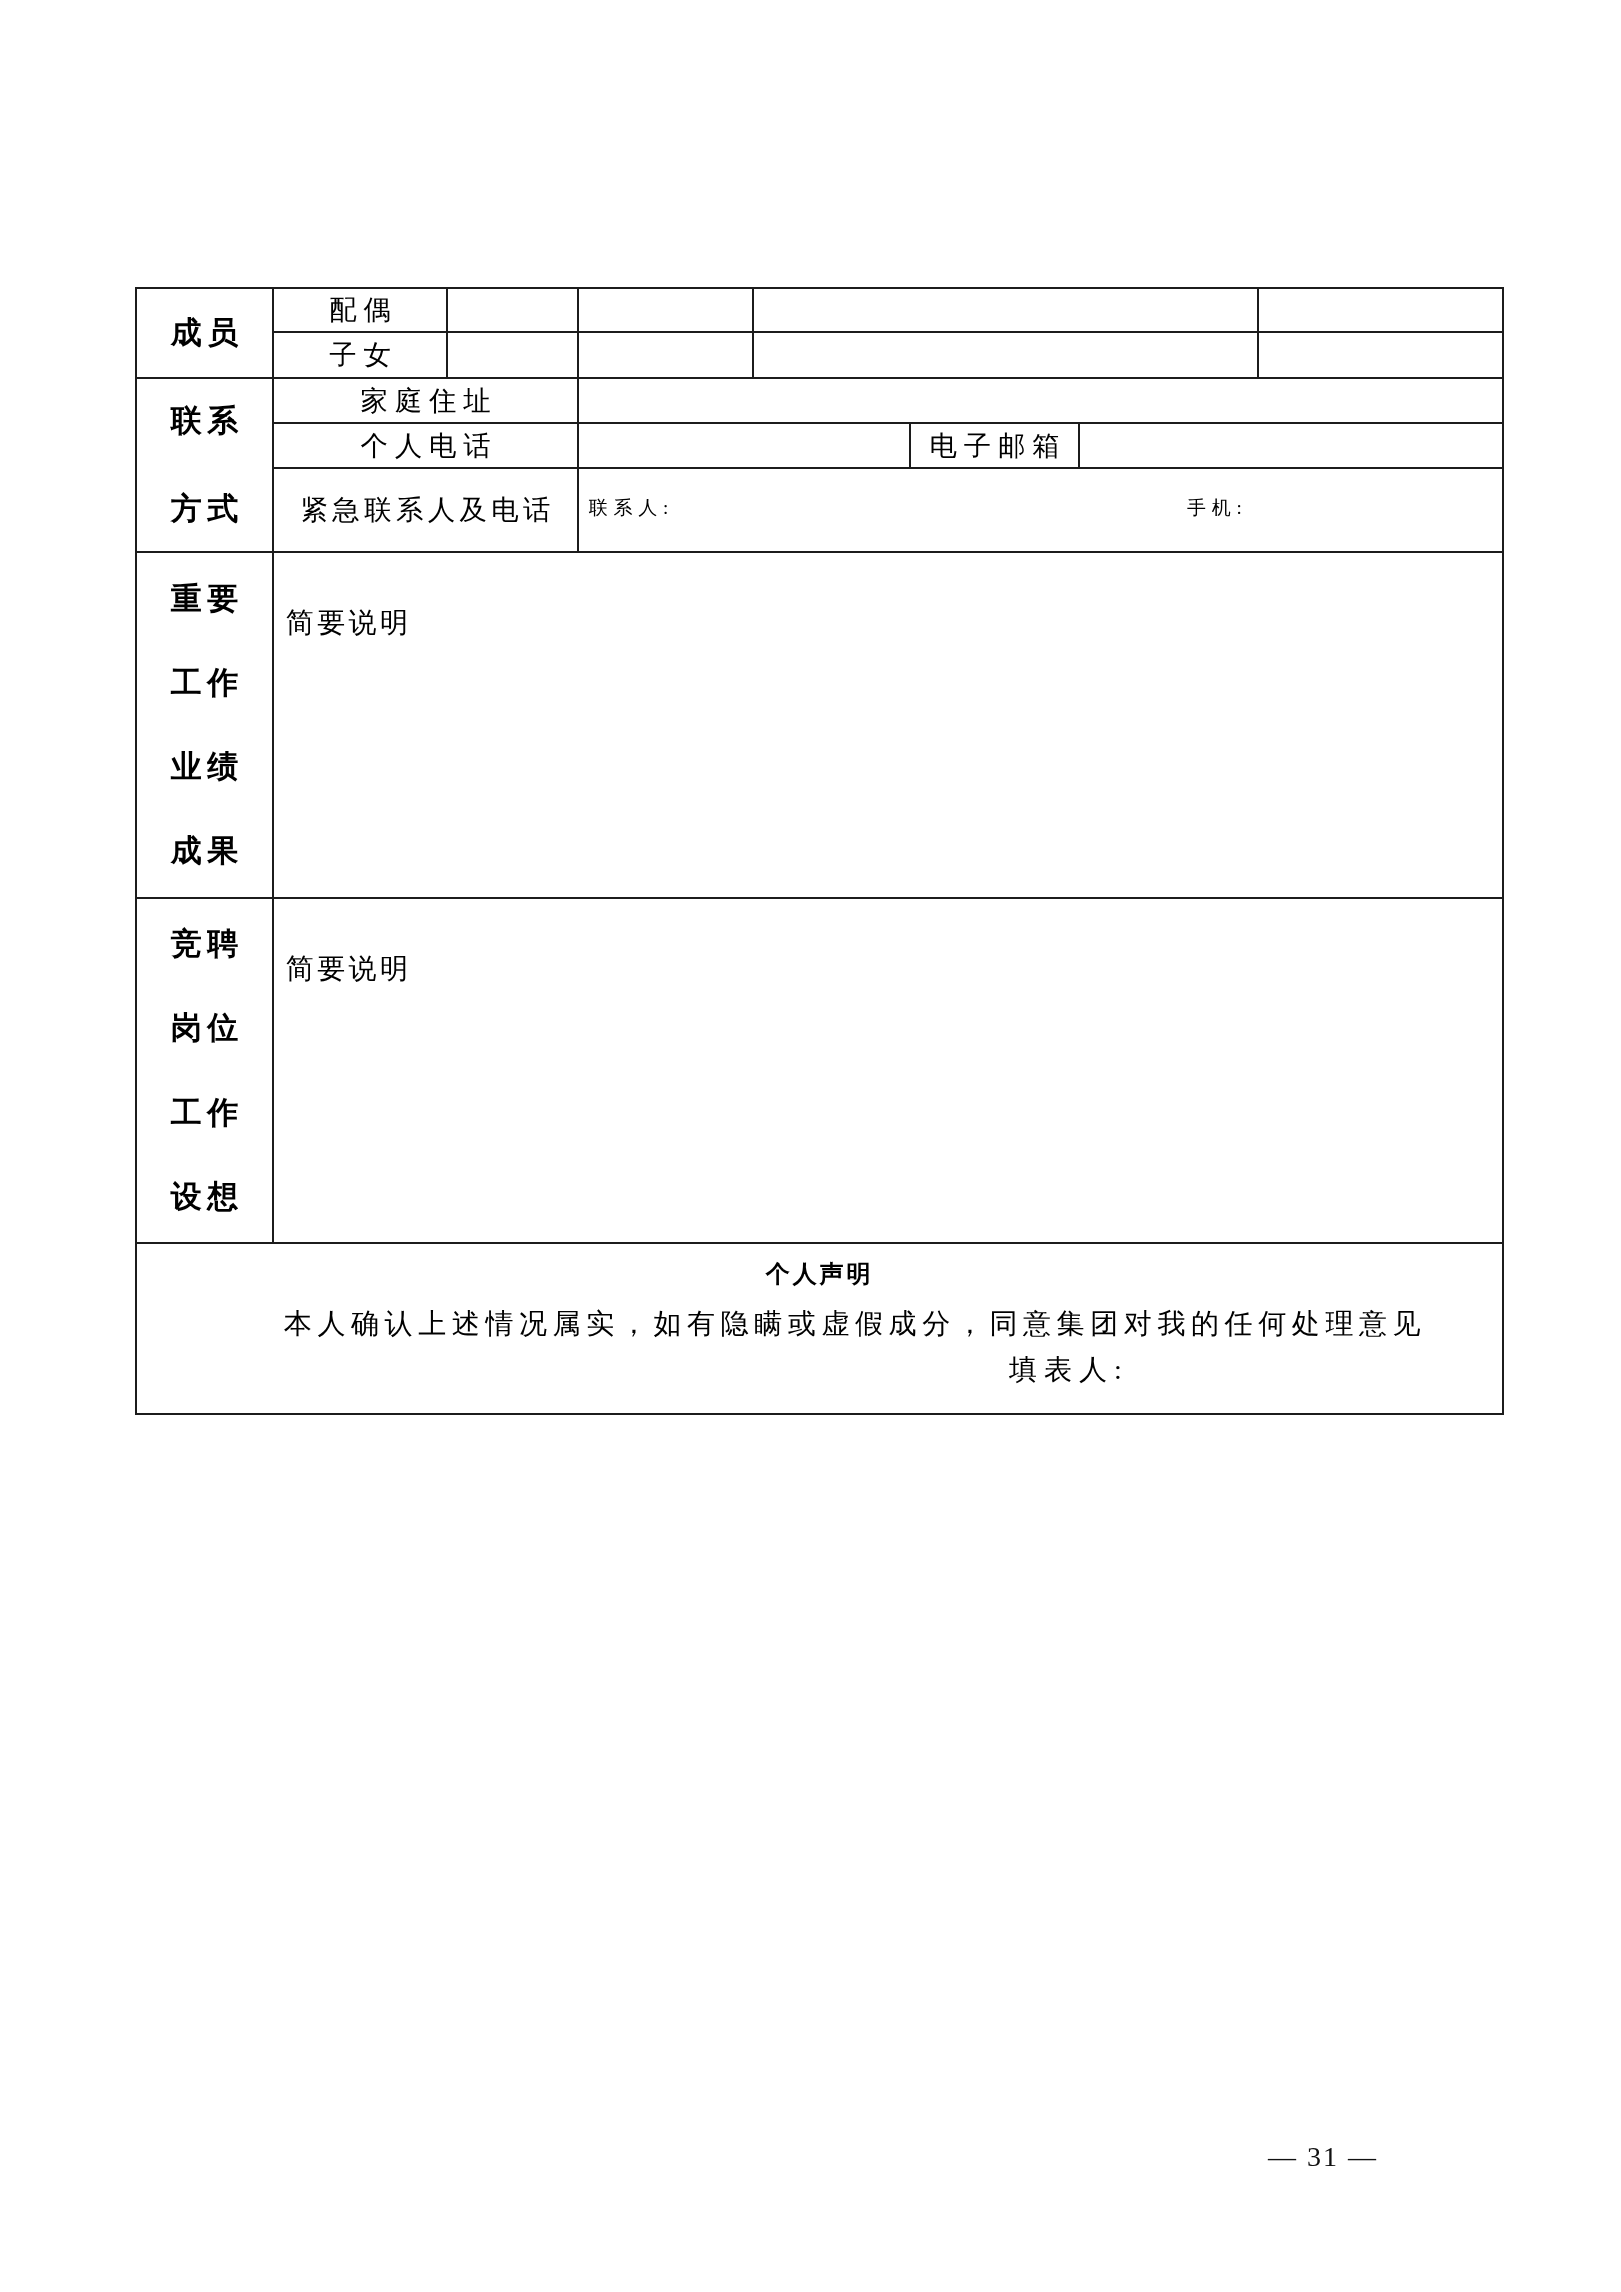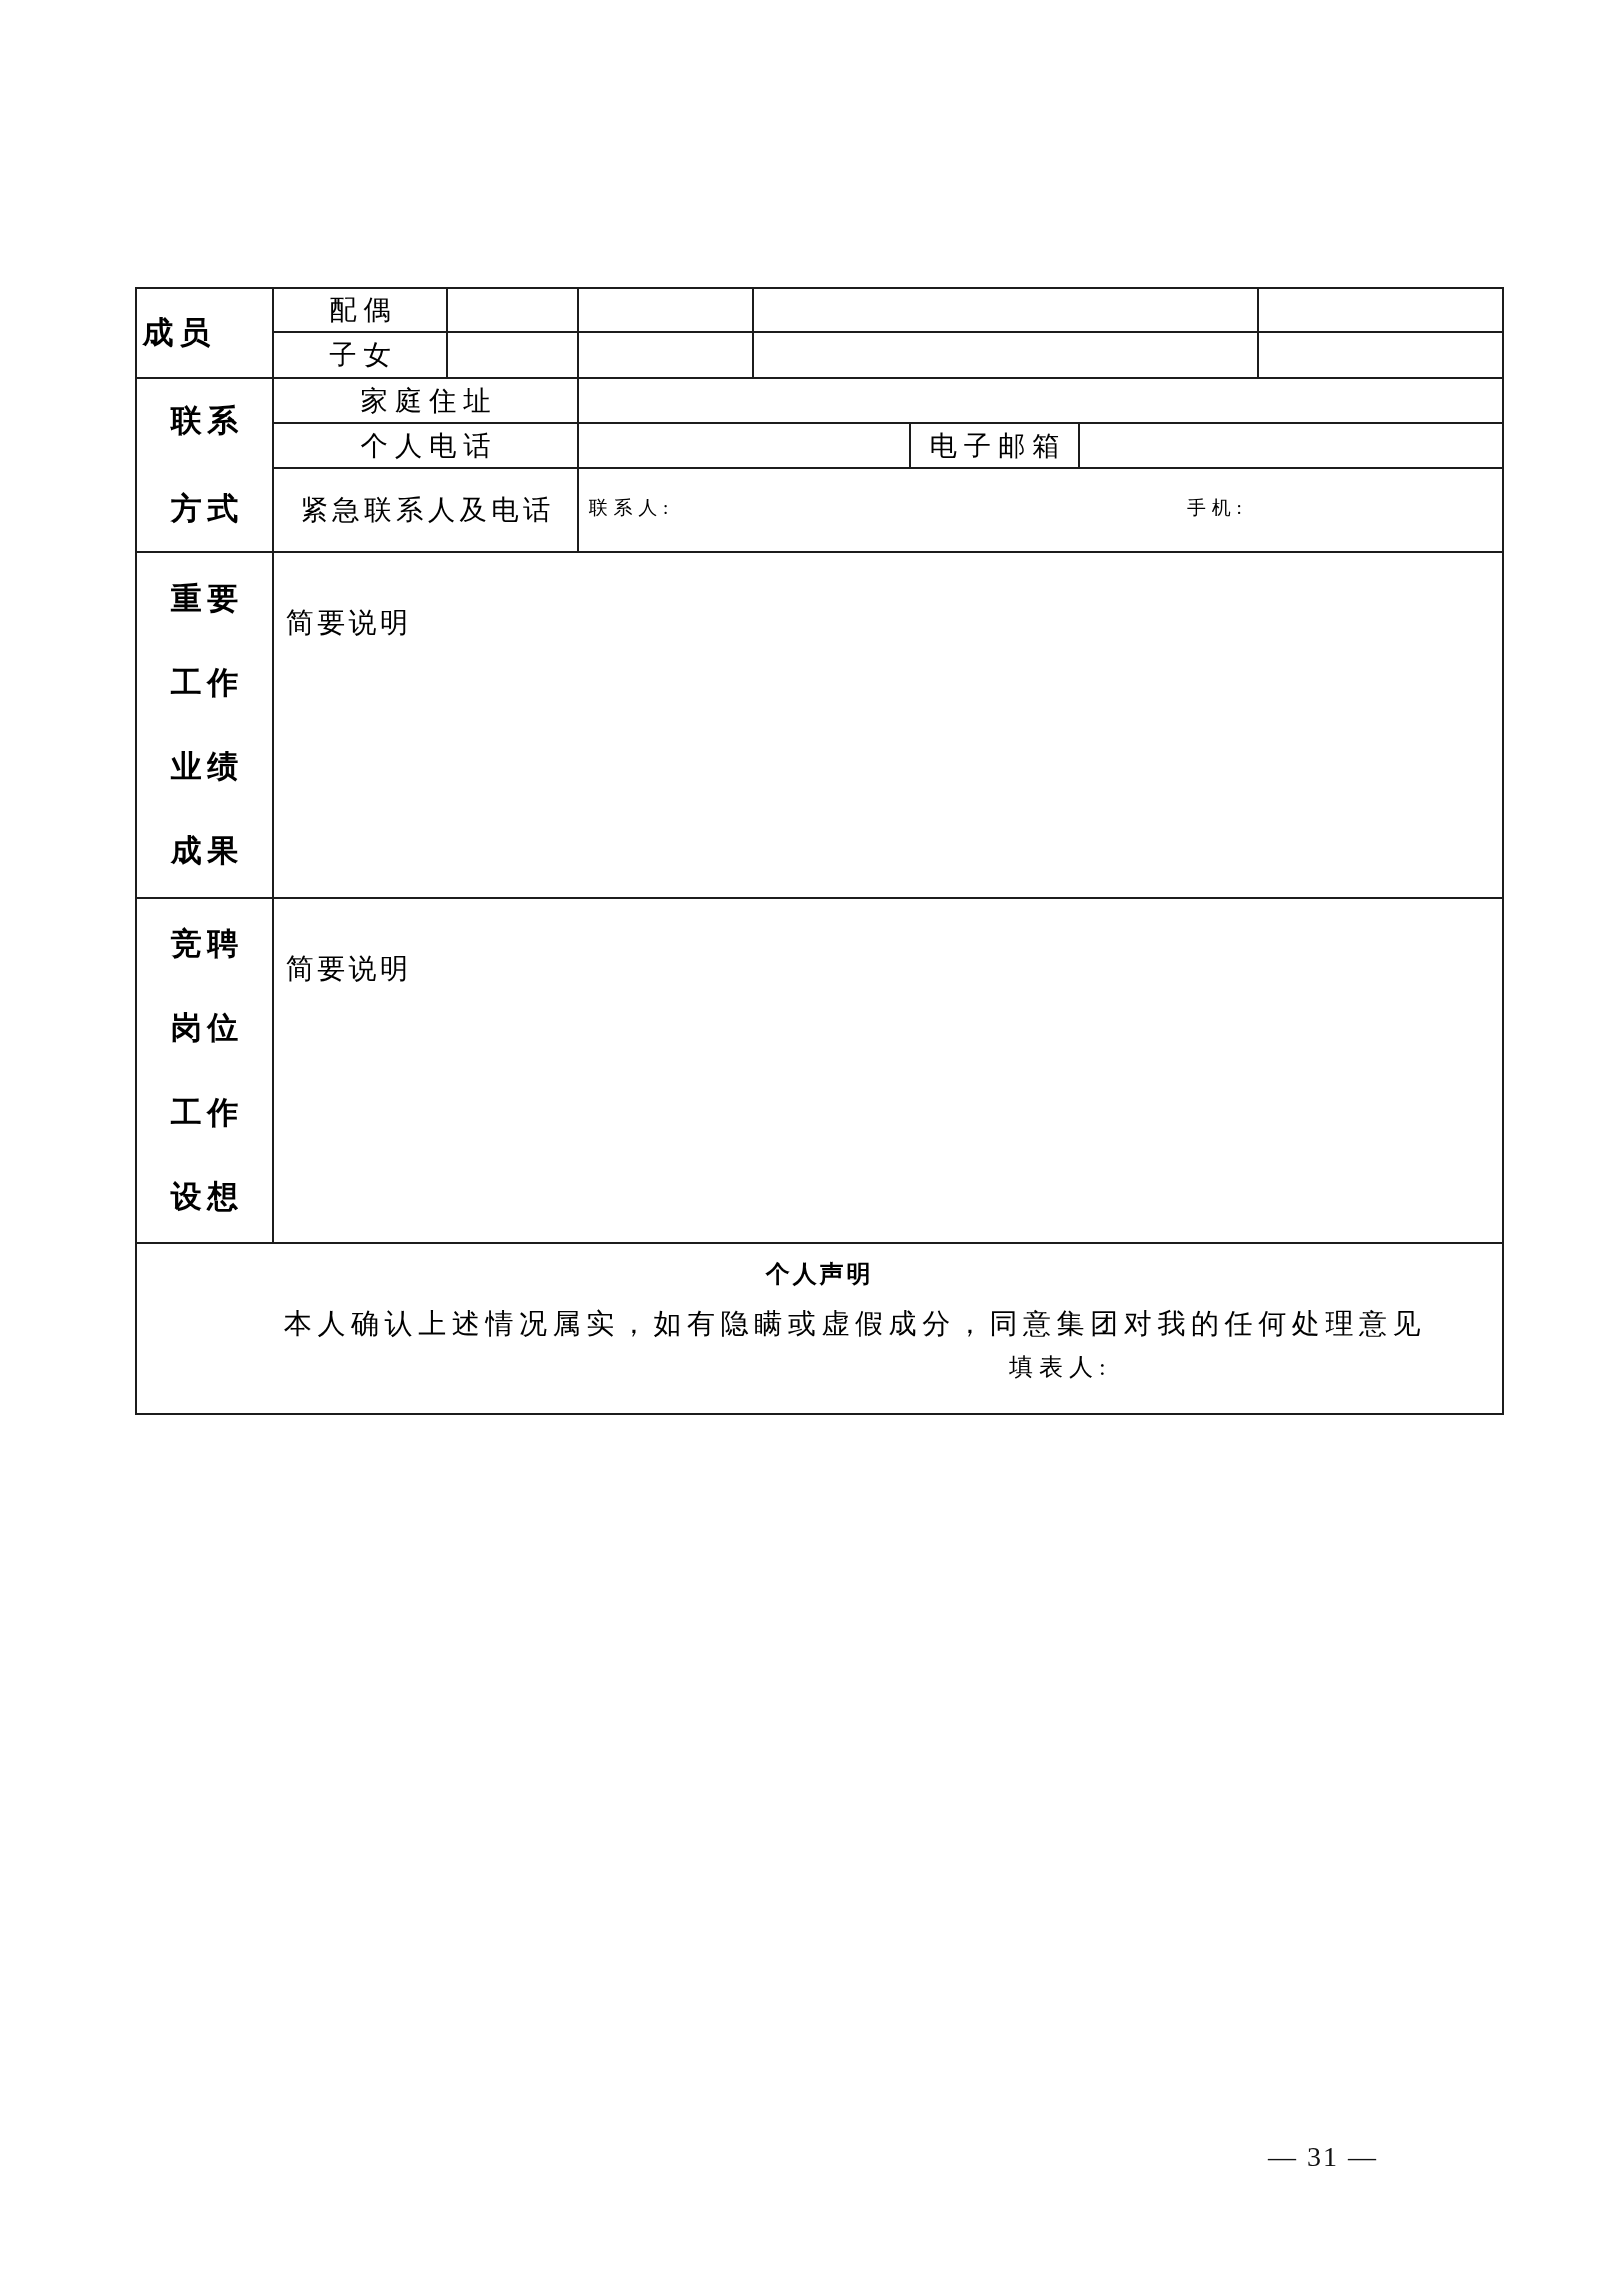--- a/index.html
+++ b/index.html
@@ -40,20 +40,21 @@
   tr.r4 td { height: 43px; }
   tr.r5 td { height: 82px; }
   tr.r6 td { height: 344px; }
   tr.r7 td { height: 343px; }
   tr.r8 td { height: 169px; }
 
   
   .rowhead {
     font-weight: bold;
     font-size: 31px;
+    text-align: center;
     letter-spacing: 0.18em;
     padding-left: 0.18em !important;
   }
   .vstack2 {
     height: 163px;
     display: flex;
     flex-direction: column;
     justify-content: space-around;
     align-items: center;
     gap: 12px;
@@ -108,21 +109,21 @@
     margin-top: 15.7px;
     padding-left: 71px;
     font-size: 28px;
     letter-spacing: 0.2em;
     white-space: nowrap;
     text-align: center;
   }
   .decl-signer {
     margin-top: 7.8px;
     padding-left: 872px;
-    font-size: 24px;
+    font-size: 28px;
     letter-spacing: 0.25em;
   }
 
   
   .page-number {
     position: absolute;
     left: 1268px;
     top: 2141px;
     font-size: 28px;
     letter-spacing: 2px;

